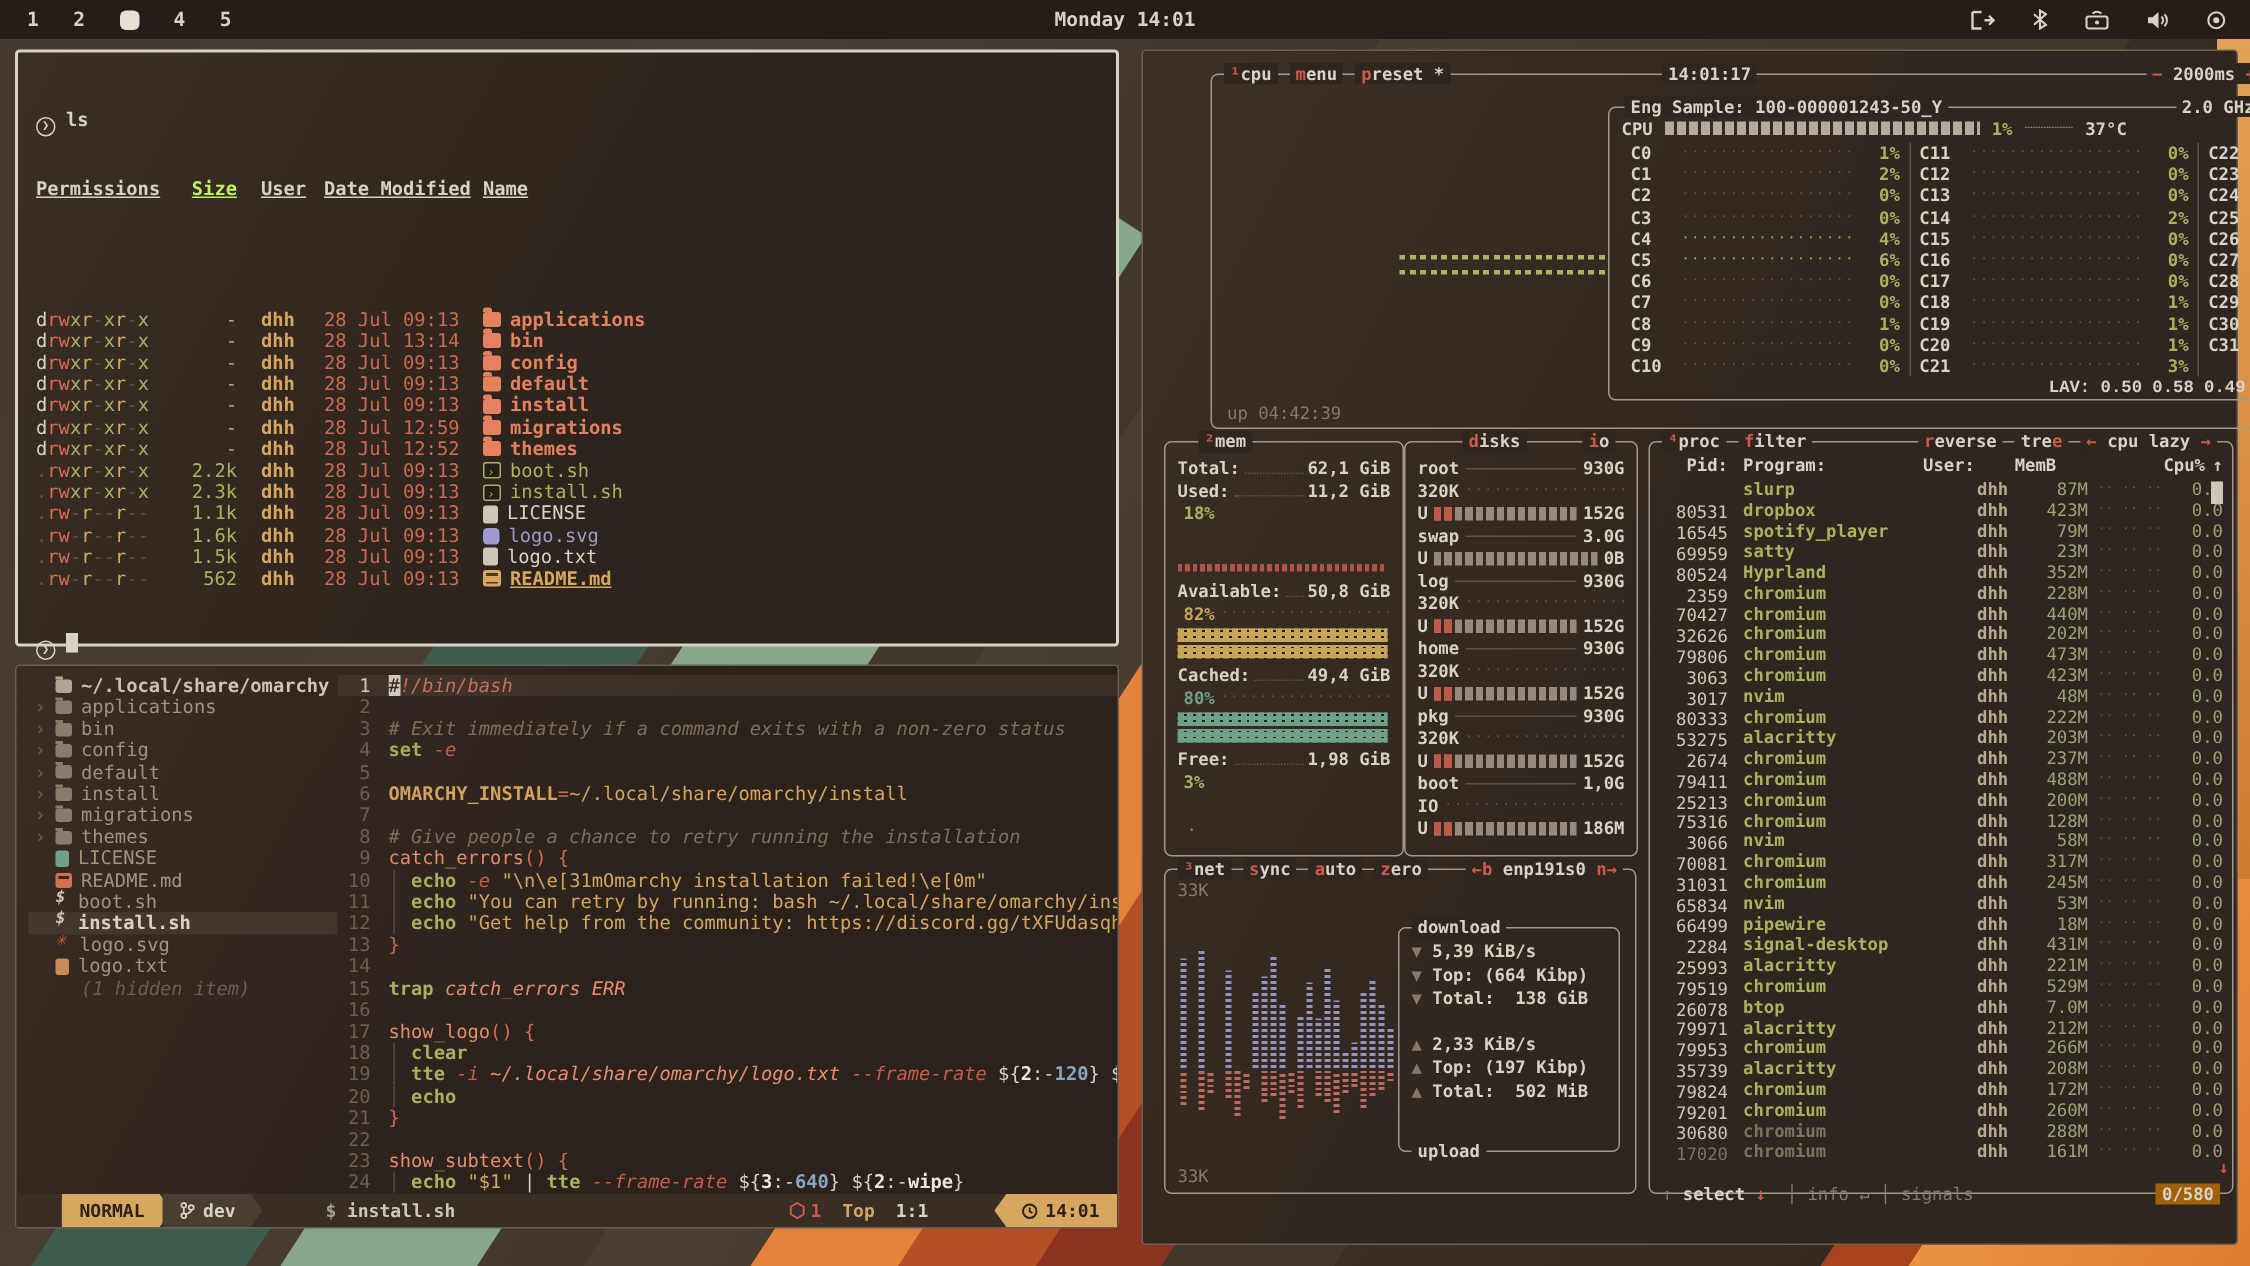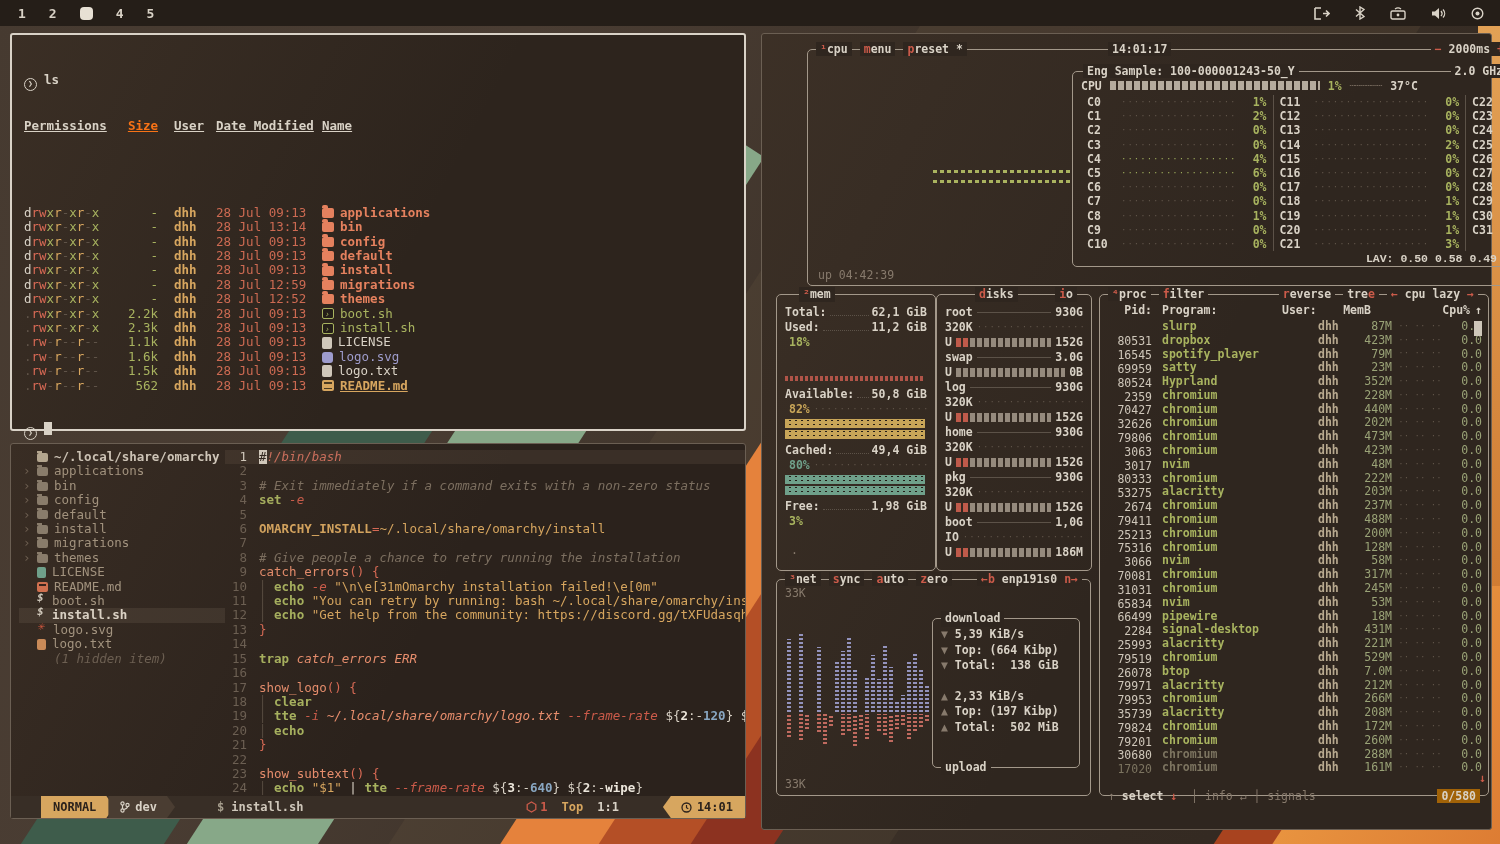--- a/index.html
+++ b/index.html
@@ -175,20 +175,21 @@
 </div>
 
 <div class="topbar">
   <div class="ws">
     <span>1</span>
     <span>2</span>
     <span class="active"></span>
     <span>4</span>
     <span>5</span>
   </div>
+  <div class="clock">Monday 14:01</div>
   <div class="tray">
     <span>
         <svg width="16" height="13" viewBox="0 0 16 13">
           <path d="M1 1h6M1 1v11h6M9 6.5h6M12 3.5l3 3-3 3" stroke="#d9d2c6" stroke-width="1.6" fill="none"></path>
         </svg>
       </span>
     <span>
         <svg width="10" height="14" viewBox="0 0 10 14">
           <path d="M1 3.5l8 7L5 13V1l4 2.5-8 7" stroke="#d9d2c6" stroke-width="1.4" fill="none"></path>
         </svg>
@@ -214,21 +215,21 @@
       </span>
   </div>
 </div>
 
 <div class="win" id="term">
   <div class="glass"></div>
   <div class="tpad">
     <div><span class="prompt-ic">❯</span><span class="hdr">ls</span></div>
     <div class="lsrow hdr">
       <span class="c-perm"><u>Permissions</u></span>
-      <span class="c-size"><u style="color:#f97316">Size</u></span>
+      <span class="c-size"><u style="color:#bef264">Size</u></span>
       <span class="c-user"><u style="color:#d9d2c6">User</u></span>
       <span class="c-date"><u style="color:#d9d2c6">Date Modified</u></span>
       <span class="c-name"><u>Name</u></span>
     </div>
     <div>
       
     <div class="lsrow">
           <span class="c-perm"><span class="p-w">d</span><span class="p-r">r</span><span class="p-r">w</span><span class="p-g">x</span><span class="p-y">r</span><span class="p-d">-</span><span class="p-g">x</span><span class="p-y">r</span><span class="p-d">-</span><span class="p-g">x</span></span>
           <span class="c-size">-</span>
           <span class="c-user">dhh</span>

